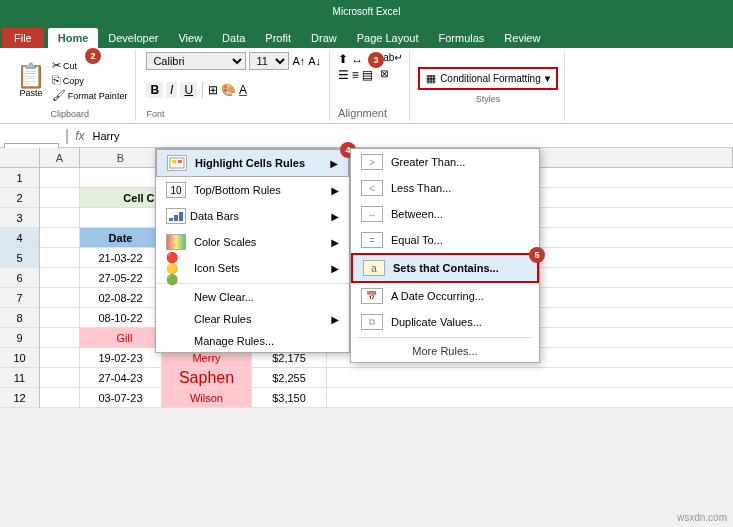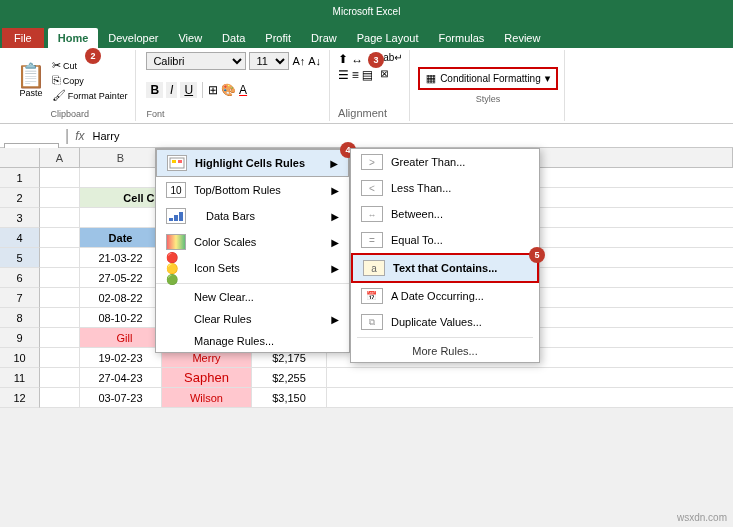--- a/index.html
+++ b/index.html
@@ -213,21 +213,21 @@
         <div style="width:40px; border-right:1px solid #e0e0e0;"></div>
         <div style="width:82px; border-right:1px solid #e0e0e0; font-size:11px; display:flex; align-items:center; justify-content:center;">19-02-23</div>
         <div style="width:90px; border-right:1px solid #e0e0e0; font-size:11px; display:flex; align-items:center; justify-content:center; background:#ffc7ce; color:#c00;">Merry</div>
         <div style="width:75px; border-right:1px solid #e0e0e0; font-size:11px; display:flex; align-items:center; justify-content:center;">$2,175</div>
         <div style="flex:1;"></div>
       </div>
 
       <div style="display:flex; border-bottom:1px solid #e0e0e0; height:20px;">
         <div style="width:40px; border-right:1px solid #e0e0e0;"></div>
         <div style="width:82px; border-right:1px solid #e0e0e0; font-size:11px; display:flex; align-items:center; justify-content:center;">27-04-23</div>
-        <div style="width:90px; border-right:1px solid #e0e0e0; font-size:13px; display:flex; align-items:center; justify-content:center; background:#ffc7ce; color:#c00;">Saphen</div>
+        <div style="width:90px; border-right:1px solid #e0e0e0; font-size:16px; display:flex; align-items:center; justify-content:center; background:#ffc7ce; color:#c00;">Saphen</div>
         <div style="width:75px; border-right:1px solid #e0e0e0; font-size:11px; display:flex; align-items:center; justify-content:center;">$2,255</div>
         <div style="flex:1;"></div>
       </div>
 
       <div style="display:flex; border-bottom:1px solid #e0e0e0; height:20px;justify-content:center;">
         <div style="width:40px; border-right:1px solid #e0e0e0;"></div>
         <div style="width:82px; border-right:1px solid #e0e0e0; font-size:11px; display:flex; align-items:center; justify-content:center;">03-07-23</div>
         <div style="width:90px; border-right:1px solid #e0e0e0; font-size:11px; display:flex; align-items:center; justify-content:center; background:#ffc7ce; color:#c00;">Wilson</div>
         <div style="width:75px; border-right:1px solid #e0e0e0; font-size:11px; display:flex; align-items:center; justify-content:center;">$3,150</div>
         <div style="flex:1;"></div>
@@ -252,21 +252,21 @@
 
         <div style="position:absolute; width:16px; height:16px; border-radius:50%; background:#c0392b; color:white; font-size:9px; font-weight:bold; display:flex; align-items:center; justify-content:center; right:-8px; top:-8px;">4</div>
       </div>
 
       <div style="padding:5px 10px; display:flex; align-items:center; gap:8px; cursor:pointer; font-size:11px;">
         <div style="width:20px; height:16px; border:1px solid #aaa; background:white; display:flex; align-items:center; justify-content:center; font-size:10px;">10</div>
         <span>Top/Bottom Rules</span>
         <span style="margin-left:auto; font-size:10px;">▶</span>
       </div>
 
-      <div style="padding:5px 10px; display:flex; align-items:center; gap:20px; cursor:pointer; font-size:11px;">
+      <div style="padding:5px 10px; display:flex; align-items:center; gap:4px; cursor:pointer; font-size:11px;">
         <div style="width:20px; height:16px; border:1px solid #aaa; background:white; display:flex; align-items:center; justify-content:center;">
           <svg width="16" height="12" viewBox="0 0 16 12">
             <rect x="1" y="8" width="4" height="3" fill="#4472c4"></rect>
             <rect x="6" y="5" width="4" height="6" fill="#4472c4"></rect>
             <rect x="11" y="2" width="4" height="9" fill="#4472c4"></rect>
           </svg>
         </div>
         <span>Data Bars</span>
         <span style="margin-left:auto; font-size:10px;">▶</span>
       </div>
@@ -320,21 +320,21 @@
         <span>Between...</span>
       </div>
 
       <div style="padding:5px 10px; display:flex; align-items:center; gap:8px; cursor:pointer; font-size:11px;">
         <div style="width:22px; height:16px; border:1px solid #aaa; background:#fff; display:flex; align-items:center; justify-content:center; font-size:10px; color:#999;">=</div>
         <span>Equal To...</span>
       </div>
 
       <div style="padding:5px 10px; display:flex; align-items:center; gap:8px; cursor:pointer; font-size:11px; background:#deecf9; border:2px solid #c00; position:relative;">
         <div style="width:22px; height:16px; border:1px solid #aaa; background:#fff8dc; display:flex; align-items:center; justify-content:center; font-size:10px; color:#666;">a</div>
-        <span style="font-weight:bold;">Text that Contains...</span>
+        <span style="font-weight:bold;">Sets that Contains...</span>
 
         <div style="position:absolute; width:16px; height:16px; border-radius:50%; background:#c0392b; color:white; font-size:9px; font-weight:bold; display:flex; align-items:center; justify-content:center; right:-8px; top:-8px;">5</div>
       </div>
 
       <div style="padding:5px 10px; display:flex; align-items:center; gap:8px; cursor:pointer; font-size:11px;">
         <div style="width:22px; height:16px; border:1px solid #aaa; background:#fff; display:flex; align-items:center; justify-content:center; font-size:9px; color:#999;">📅</div>
         <span>A Date Occurring...</span>
       </div>
 
       <div style="padding:5px 10px; display:flex; align-items:center; gap:8px; cursor:pointer; font-size:11px;">

